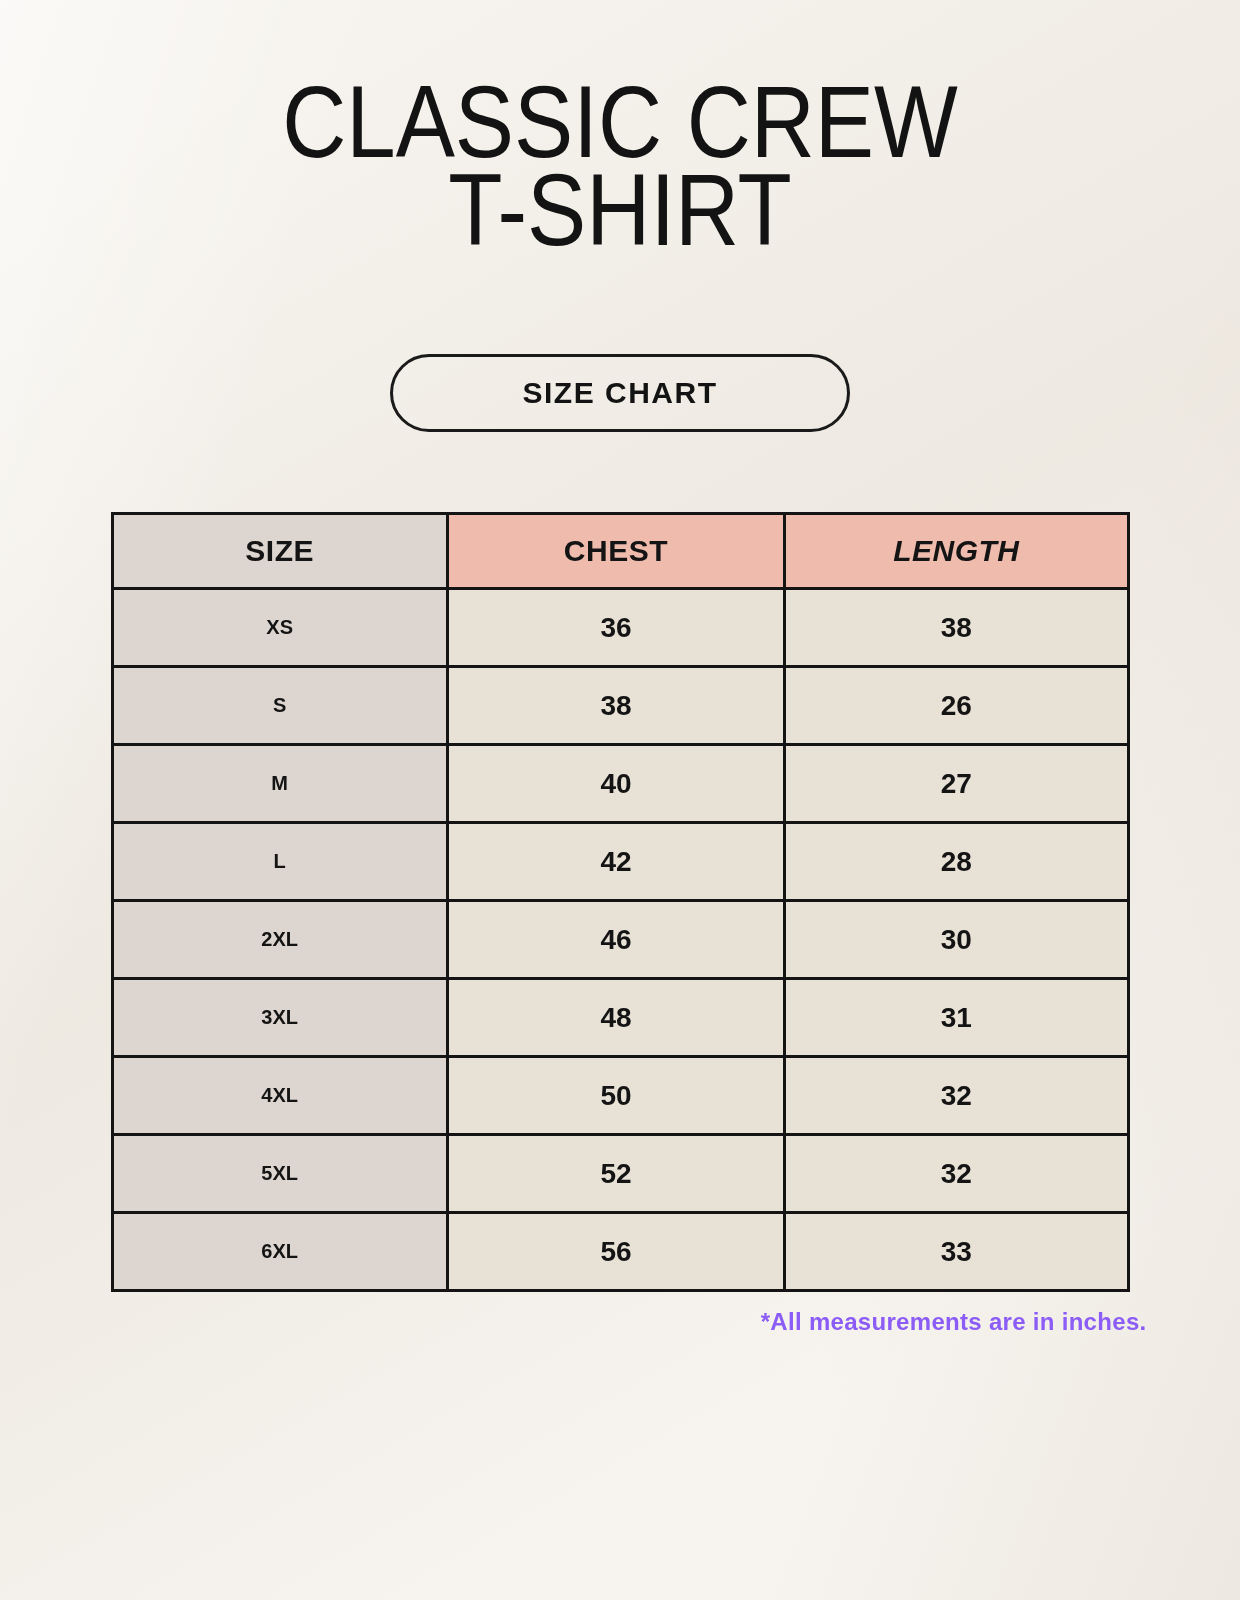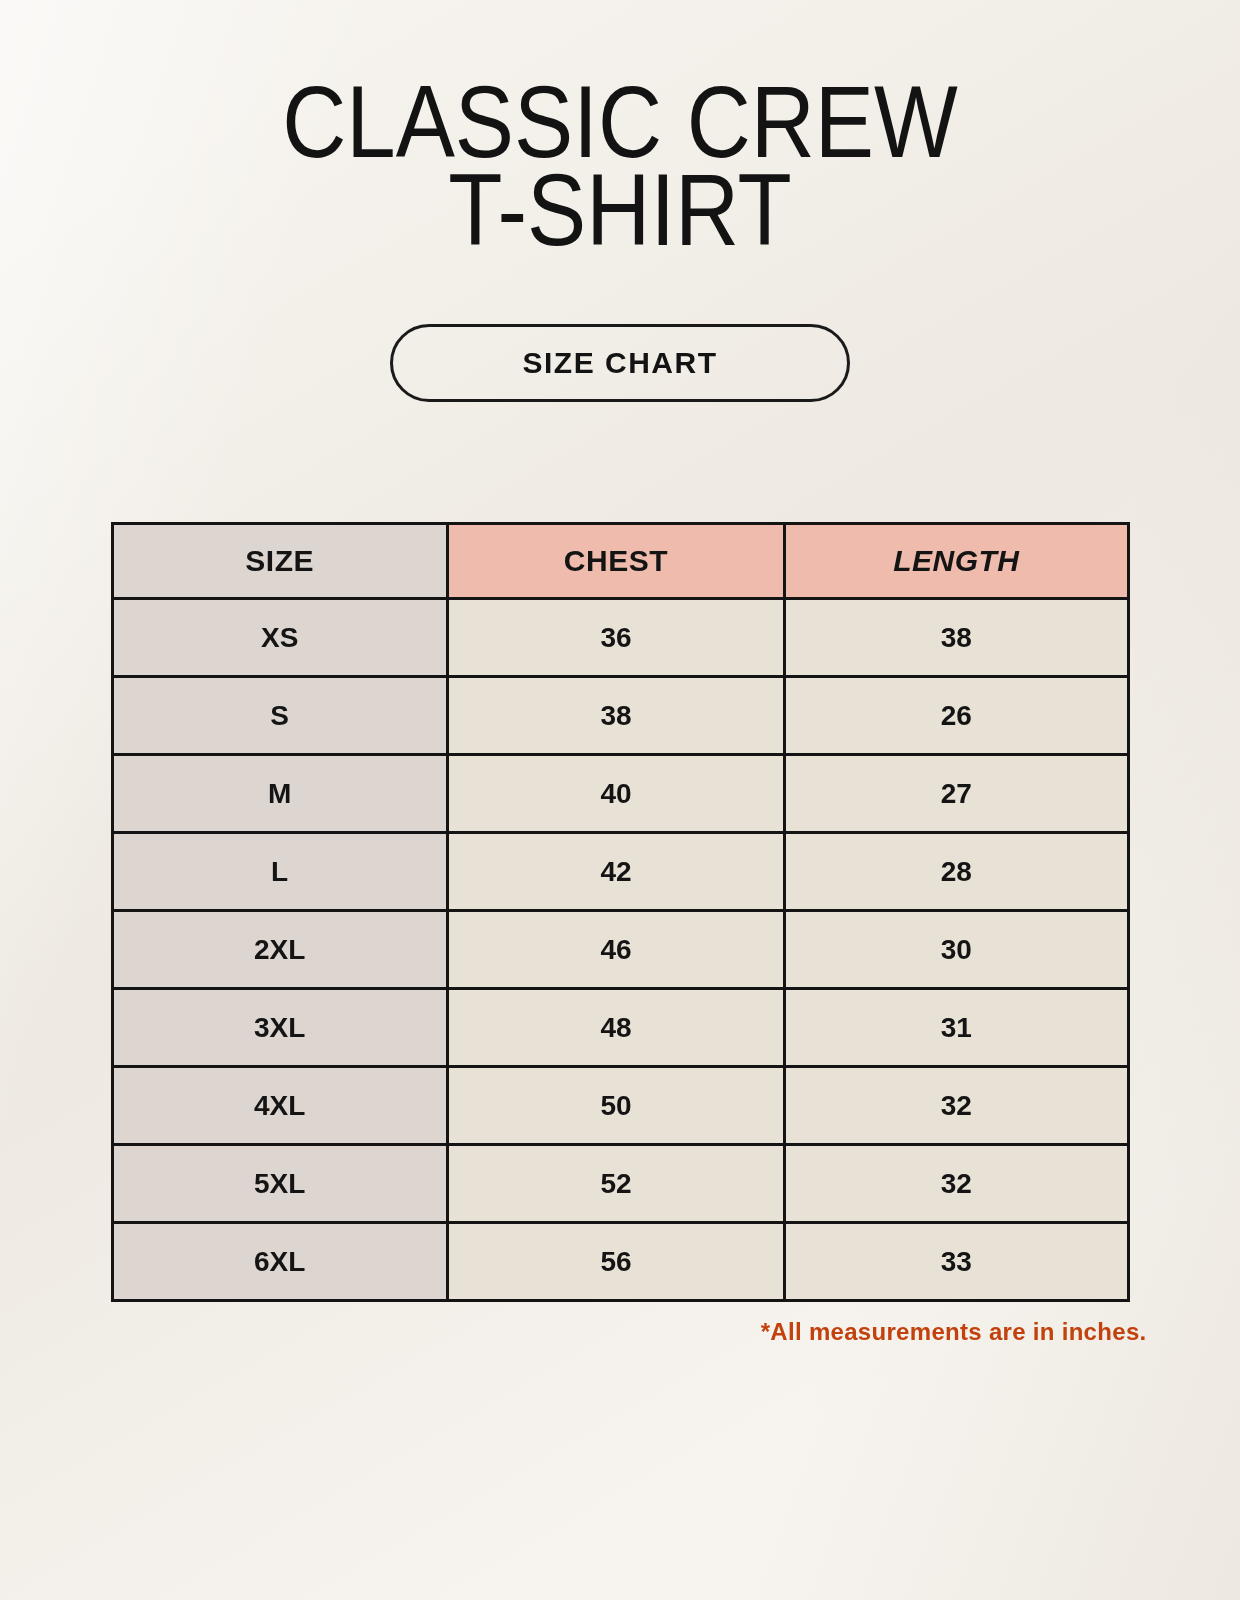--- a/index.html
+++ b/index.html
@@ -34,37 +34,37 @@
     transform-origin: 50% 0;
     color: #131313;
   }
   .title .line {
     display: block;
     white-space: nowrap;
   }
   .pill {
     width: 460px;
     height: 78px;
-    margin: 70px auto 0 auto;
+    margin: 100px auto 0 auto;
     box-sizing: border-box;
     border: 3px solid #1a1a1a;
     border-radius: 42px;
     background: transparent;
     display: flex;
     align-items: center;
     justify-content: center;
     font-size: 30px;
     font-weight: 700;
     letter-spacing: 1.5px;
     color: #131313;
     cursor: pointer;
   }
   .size-table {
     width: 1019px;
-    margin: 120px auto 0 auto;
+    margin: 80px auto 0 auto;
     border-collapse: collapse;
     table-layout: fixed;
   }
   .size-table th,
   .size-table td {
     border: 3px solid var(--table-border, #141414);
     text-align: center;
     vertical-align: middle;
     padding: 0;
   }
@@ -79,34 +79,34 @@
     background: var(--size-column-bg, #ddd5d0);
   }
   .size-table td {
     height: 75px;
     font-size: 28px;
     font-weight: 700;
     background: var(--cell-bg, #e8e1d6);
   }
   .size-table td.size-cell {
     font-weight: 700;
-    font-size: 28px;
+    font-size: 20px;
     background: var(--size-column-bg, #ddd5d0);
   }
   .col-1 { width: 33%; }
   .col-2 { width: 33.2%; }
   .col-3 { width: 33.8%; font-style: italic; }
   .footnote {
     width: 1053px;
     margin: 16px auto 0 auto;
     text-align: right;
     font-size: 24px;
     font-weight: 700;
     letter-spacing: 0.3px;
-    color: #c2410c;
+    color: #8b5cf6;
   }
 </style>
 </head>
 <body>
 
 <div class="page">
 
   <h1 class="title">
     <span class="line">CLASSIC CREW</span>
     <span class="line">T-SHIRT</span>

